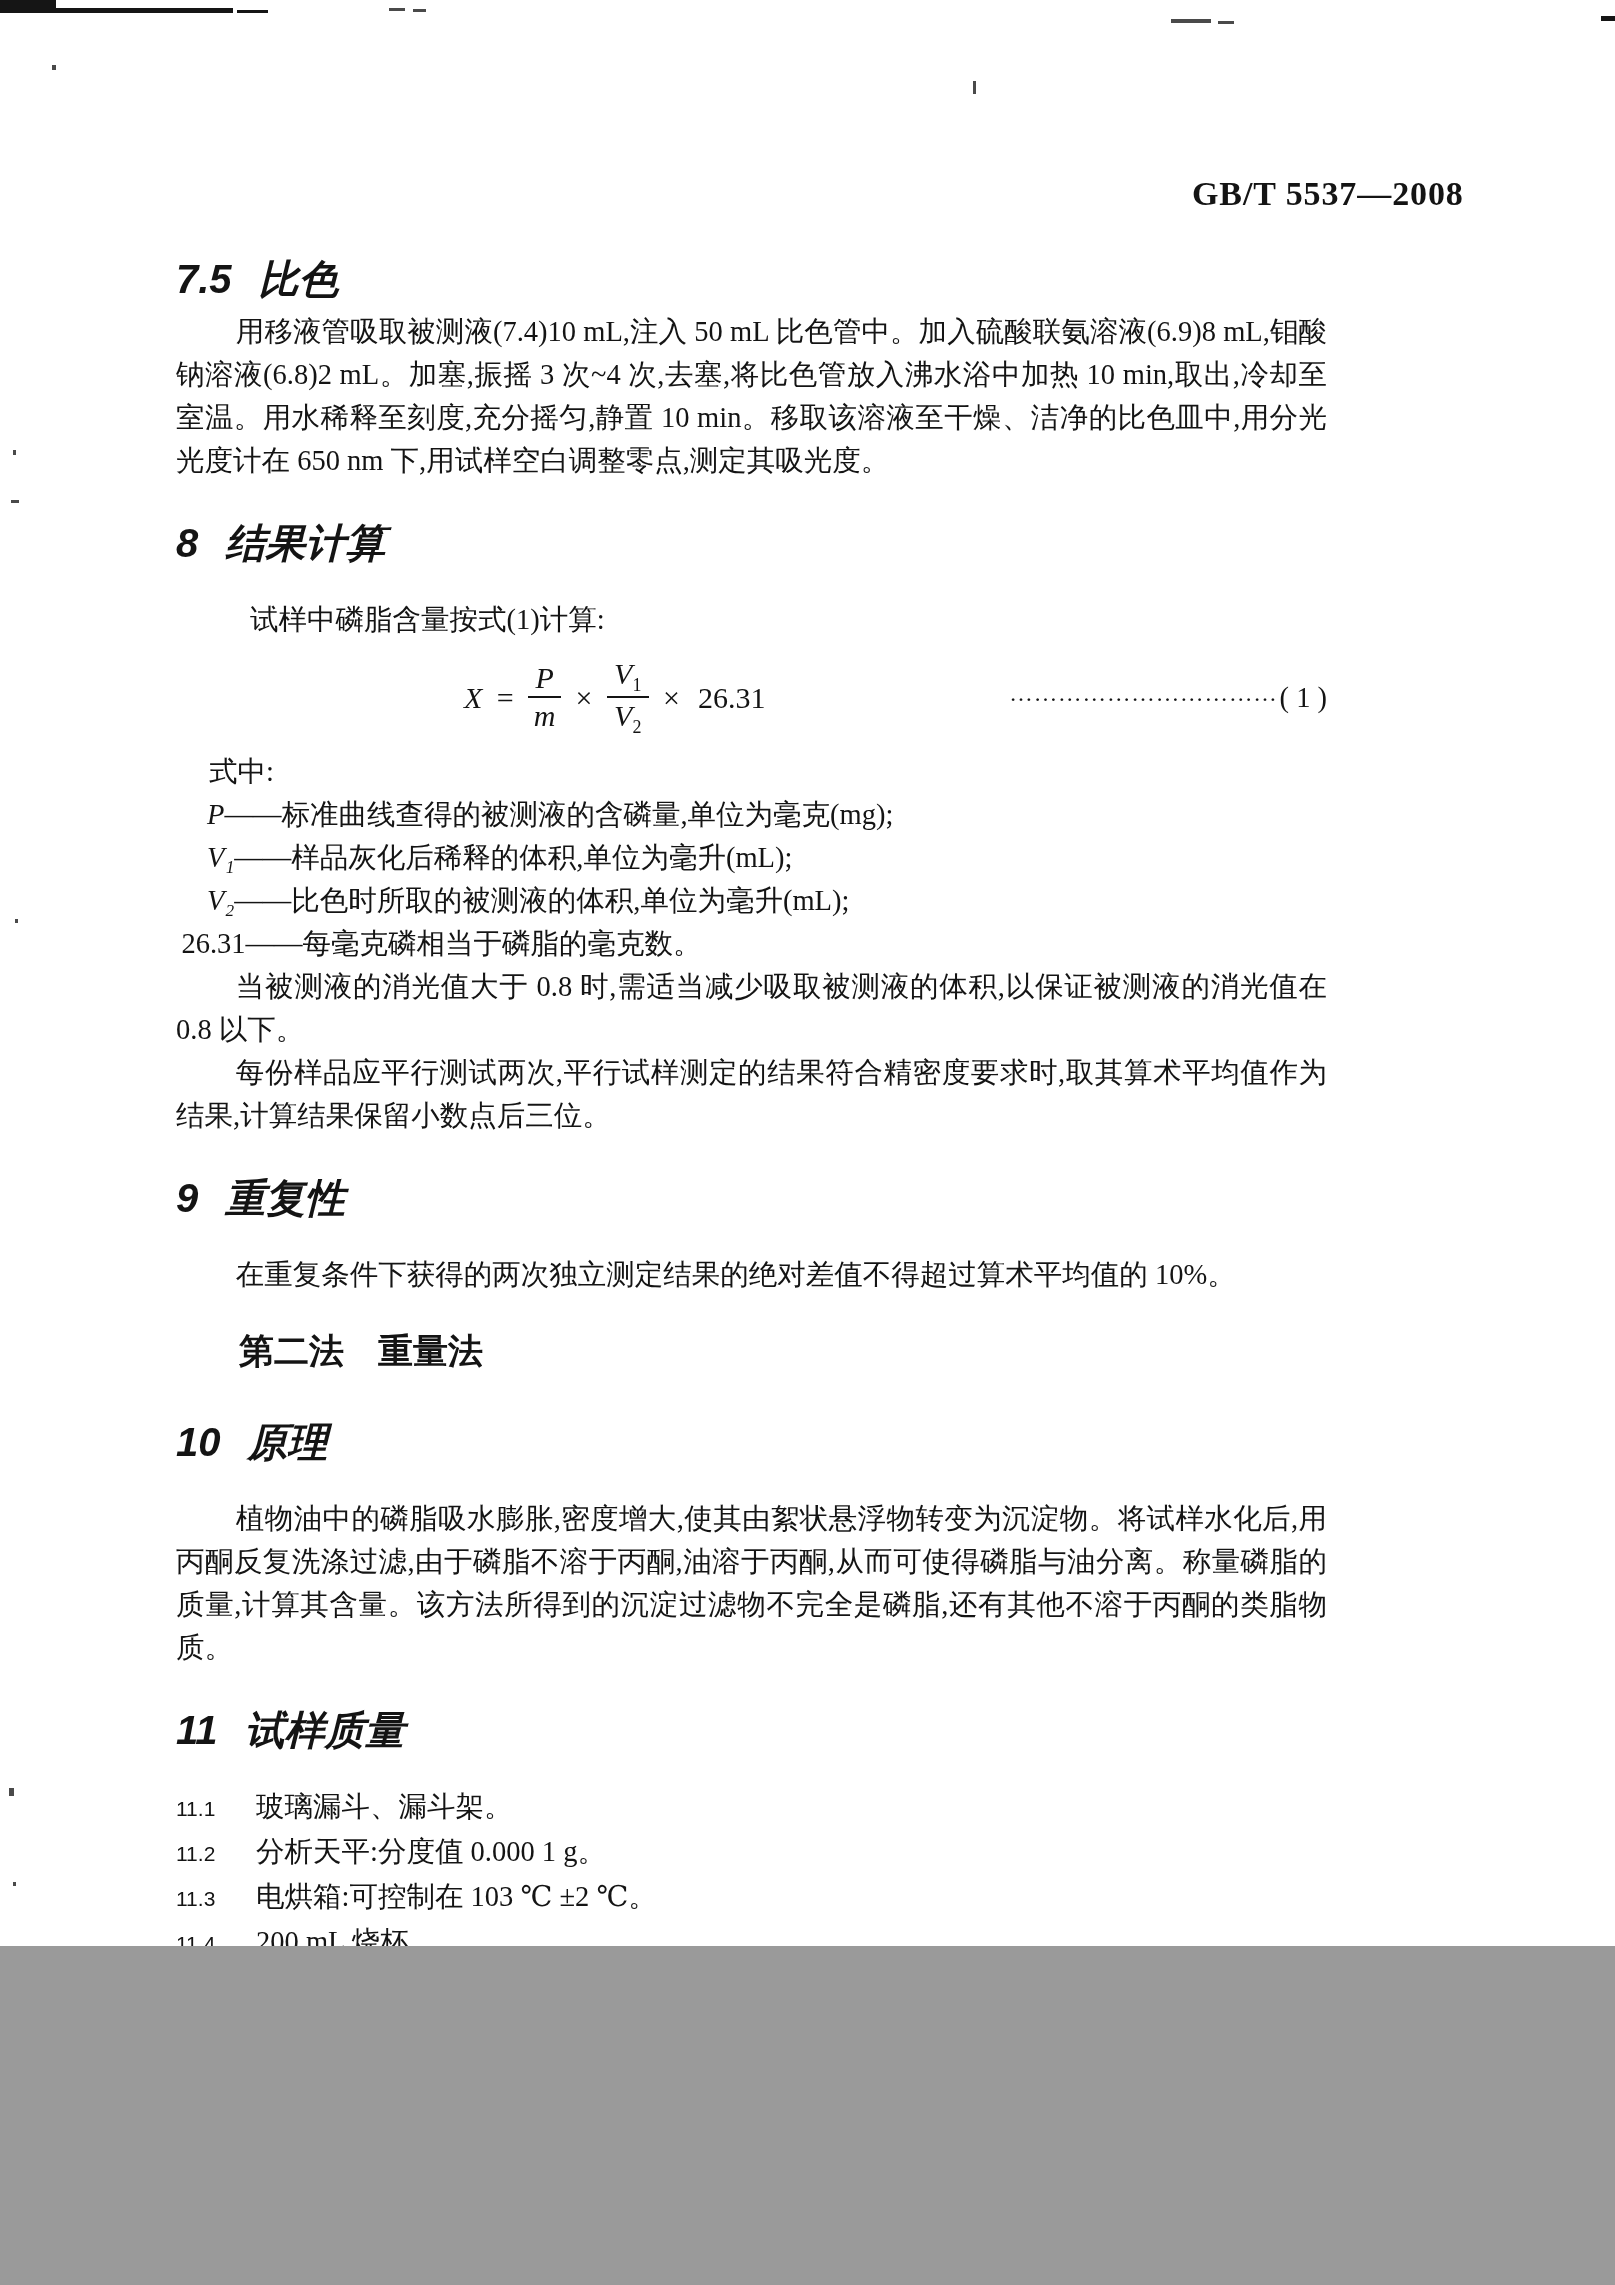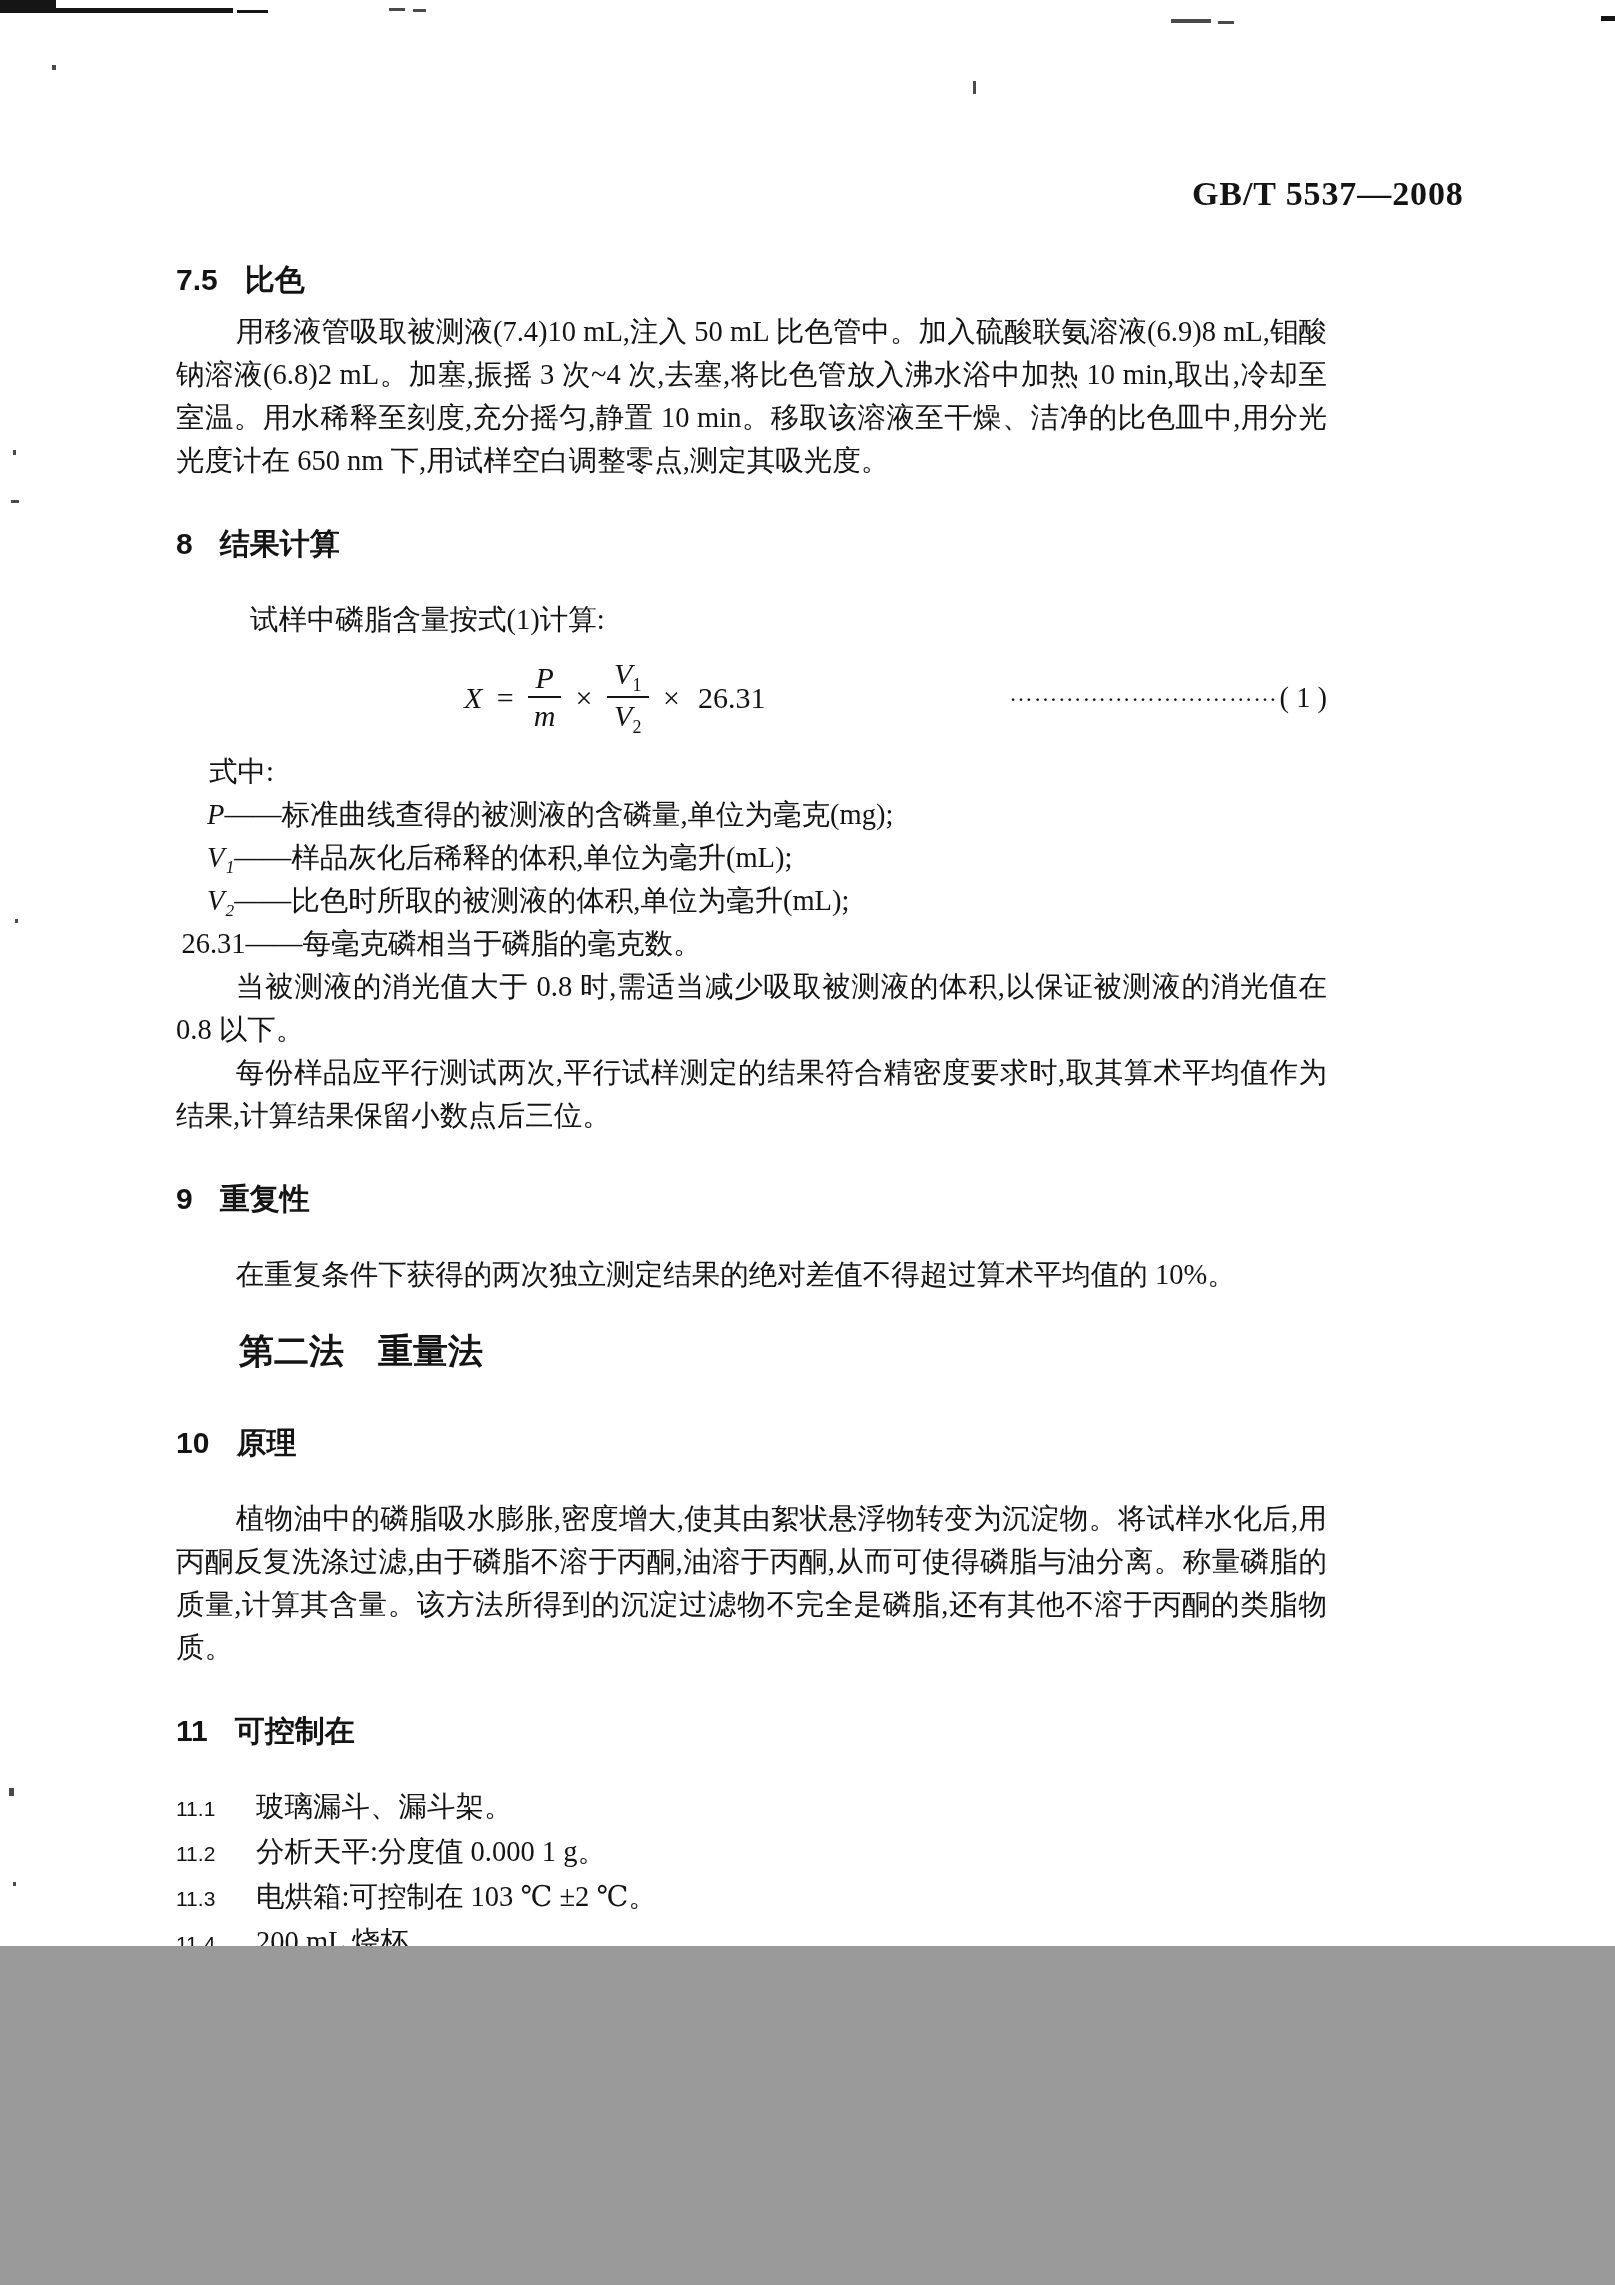--- a/index.html
+++ b/index.html
@@ -32,24 +32,25 @@
   .content {
     position: absolute;
     left: 176px;
     top: 258px;
     width: 1151px;
     font-size: 28.5px;
     line-height: 43px;
   }
 
   .sec-h {
-    font-size: 30px;
+    font-size: 40px;
     font-weight: bold;
     margin: 40px 0 33px 0;
     line-height: 43px;
+    font-style: italic;
   }
   .sec-h.first { margin-top: 0; margin-bottom: 9px; }
   .sec-h.after-method { margin-top: 47px; }
 
   .para {
     margin: 0;
     text-align: justify;
     text-indent: 2.1em;
   }
   .intro { margin: 0; text-indent: 2.6em; }
@@ -180,21 +181,21 @@
     <h1 class="method-h">
       <span class="m-label">第二法</span><span>重量法</span>
     </h1>
 
     <h2 class="sec-h after-method">
       <span class="sec-no-sans">10</span><span>原理</span>
     </h2>
     <p class="para">植物油中的磷脂吸水膨胀,密度增大,使其由絮状悬浮物转变为沉淀物。将试样水化后,用丙酮反复洗涤过滤,由于磷脂不溶于丙酮,油溶于丙酮,从而可使得磷脂与油分离。称量磷脂的质量,计算其含量。该方法所得到的沉淀过滤物不完全是磷脂,还有其他不溶于丙酮的类脂物质。</p>
 
     <h2 class="sec-h">
-      <span class="sec-no-sans">11</span><span>可控制在</span>
+      <span class="sec-no-sans">11</span><span>试样质量</span>
     </h2>
     <div>
       <div class="item"><span class="item-no">11.1</span><span>玻璃漏斗、漏斗架。</span></div>
       <div class="item"><span class="item-no">11.2</span><span>分析天平:分度值 0.000 1 g。</span></div>
       <div class="item"><span class="item-no">11.3</span><span>电烘箱:可控制在 103 ℃ ±2 ℃。</span></div>
       <div class="item"><span class="item-no">11.4</span><span>200 mL 烧杯。</span></div>
       <div class="item"><span class="item-no">11.5</span><span>抽滤瓶。</span></div>
       <div class="item"><span class="item-no">11.6</span><span>锥形瓶。</span></div>
       <div class="item"><span class="item-no">11.7</span><span>定量滤纸。</span></div>
     </div>

